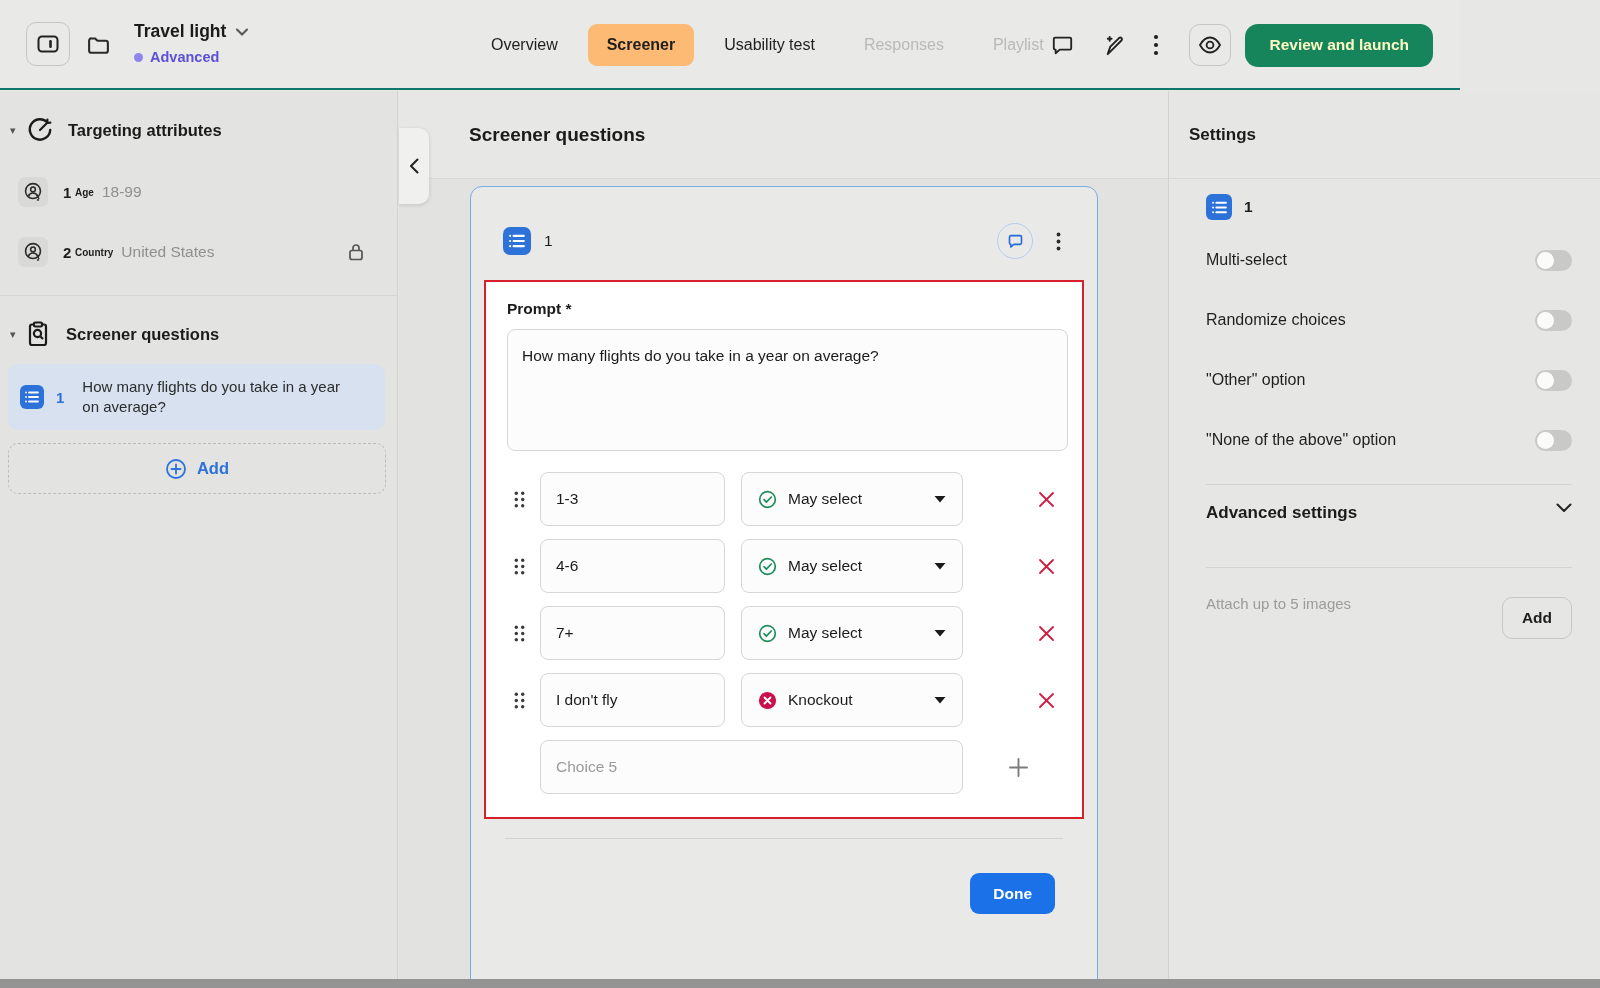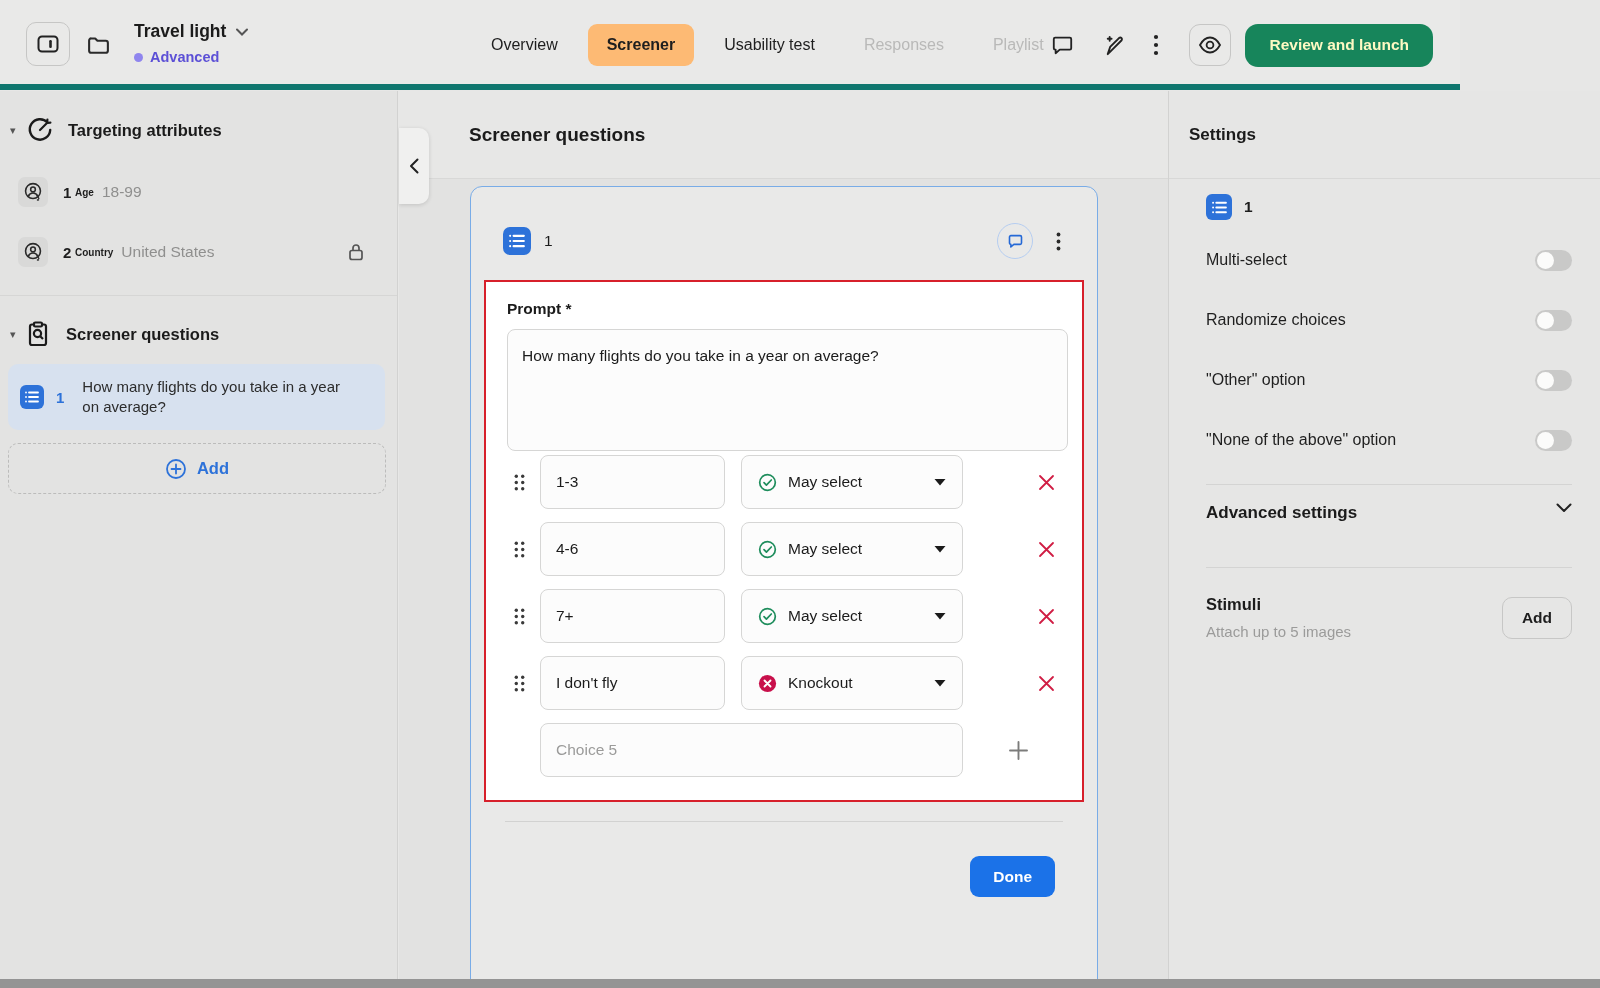--- a/index.html
+++ b/index.html
@@ -5,21 +5,21 @@
   * { margin:0; padding:0; box-sizing:border-box; }
   html,body { width:1600px; height:988px; overflow:hidden; }
   body {
     font-family:"Liberation Sans", sans-serif;
     background:#e7e7e6; color:#1d1d1d; position:relative;
   }
   svg { display:block; }
 
   
   .topbar { position:absolute; left:0; top:0; width:1460px; height:90px;
-    background:#e9e9e8; border-bottom:6px solid #0f766e; z-index:30; }
+    background:#e9e9e8; border-bottom:2px solid #0f766e; z-index:30; }
   .tb-toggle { position:absolute; left:26px; top:22px; width:44px; height:44px;
     border:1px solid #c6c6c5; border-radius:10px; background:transparent; cursor:pointer;
     display:flex; align-items:center; justify-content:center; }
   .tb-folder { position:absolute; left:86px; top:32px; width:26px; height:26px;
     background:none; border:none; cursor:pointer; }
   .tb-project { position:absolute; left:134px; top:21px; }
   .tb-title-row { display:flex; align-items:center; gap:10px; }
   .tb-title { font-size:17.5px; font-weight:bold; color:#1b1b1b; }
   .tb-status { display:flex; align-items:center; gap:7px; margin-top:7px; }
   .tb-status-dot { width:9px; height:9px; border-radius:50%; background:#8f85ee; }
@@ -91,21 +91,21 @@
   .kebab-btn { background:none; border:none; cursor:pointer; padding:2px 4px; }
 
   .red-zone { margin:21px -19px 0 -19px; background:#ffffff; border:2.5px solid #d7202b;
     padding:18px 21px 23px 21px; }
   .field-label { font-size:15.5px; font-weight:bold; color:#1b1b1b; }
   .prompt-area { margin-top:11px; width:561px; height:122px; resize:none;
     border:1px solid #d6d6d5; border-radius:8px; background:#fcfcfc;
     padding:15px 14px; font-size:15.5px; color:#1b1b1b; font-family:"Liberation Sans", sans-serif;
     line-height:21px; outline:none; }
   .choices-label { display:block; margin-top:38px; }
-  .choice-rows { margin-top:0; }
+  .choice-rows { margin-top:17px; }
   .choice-row { display:flex; align-items:center; height:54px; margin-bottom:13px; }
   .drag-handle { width:14px; margin-left:7px; cursor:grab; flex:none; }
   .choice-input { width:185px; height:54px; margin-left:12px; border:1px solid #d6d6d5;
     border-radius:8px; background:#fcfcfc; padding:0 15px; font-size:15.5px; color:#1b1b1b;
     font-family:"Liberation Sans", sans-serif; outline:none; }
   .rule-select { width:222px; height:54px; margin-left:16px; border:1px solid #d6d6d5;
     border-radius:8px; background:#fcfcfc; cursor:pointer;
     display:flex; align-items:center; padding:0 16px; }
   .rule-label { font-size:15.5px; color:#1b1b1b; margin-left:11px; }
   .rule-caret { margin-left:auto; }
@@ -566,20 +566,19 @@
       <span class="adv-chevron">
         <svg width="16" height="10" viewBox="0 0 16 10">
             <path d="M1.5 1.5 L8 8 L14.5 1.5" fill="none" stroke="#222" stroke-width="2" stroke-linecap="round" stroke-linejoin="round"></path>
           </svg>
       </span>
     </div>
 
     <hr class="rp-divider">
 
     <div class="stimuli-row">
-      <div class="stimuli-title">Stimuli</div>
       <div class="stimuli-sub">Attach up to 5 images</div>
       <button class="stimuli-add">Add</button>
     </div>
   </div>
 </aside>
 
 <div class="bottom-bar"></div>
 
 </body></html>

